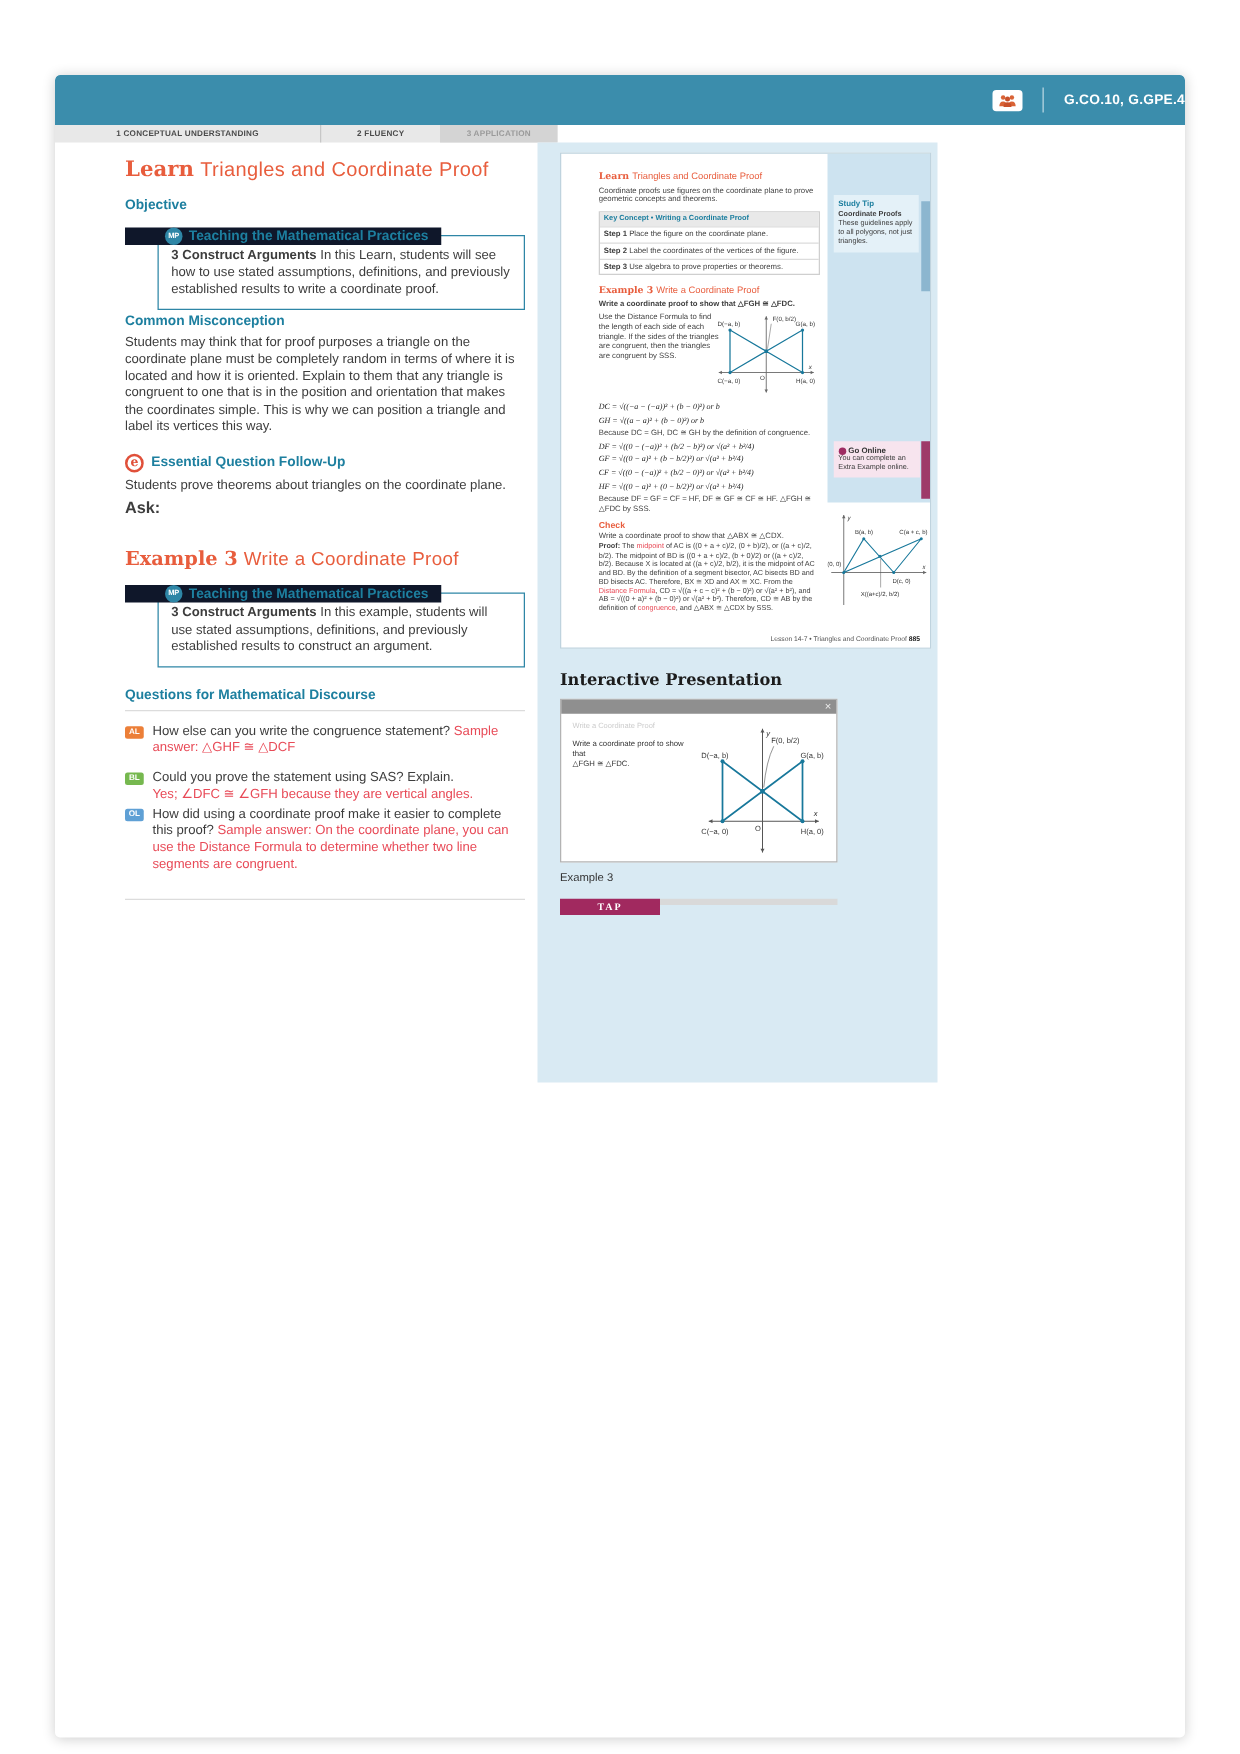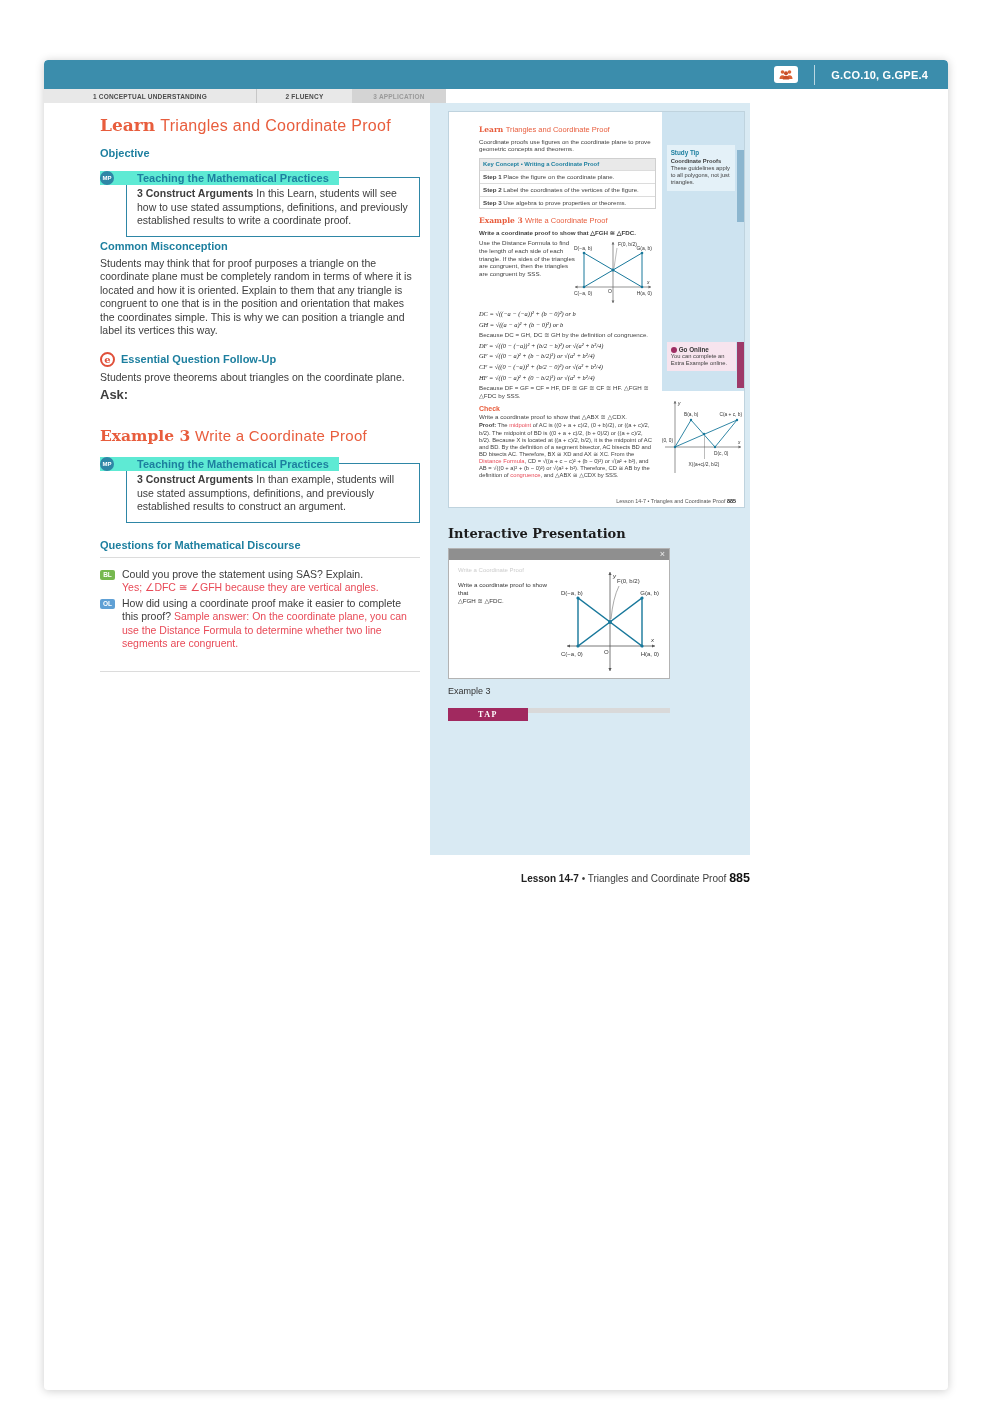--- a/index.html
+++ b/index.html
@@ -2,22 +2,22 @@
 <html><head>
 <meta charset="utf-8">
 <style>
   * { margin:0; padding:0; box-sizing:border-box; }
   html,body { background:#ffffff; }
   body { width:992px; height:1403px; position:relative; font-family:"Liberation Sans", sans-serif; color:#3d3d3d; }
   .card { position:absolute; left:44px; top:60px; width:904px; height:1330px; background:#fff;
           box-shadow:0 1px 10px rgba(0,0,0,.20); border-radius:4px; overflow:hidden; }
 
   
-  .topbar { height:29px; background:#3b8dac; display:flex; align-items:center; justify-content:flex-end;
-            gap:16px; padding-right:20px; border-radius:4px 4px 0 0; }
+  .topbar { height:40px; background:#3b8dac; display:flex; align-items:center; justify-content:flex-end;
+            gap:16px; border-radius:4px 4px 0 0; }
   .people-chip { width:24px; height:17px; background:#fff; border-radius:3px; display:flex; align-items:center; justify-content:center; }
   .topbar .divider { width:1px; height:20px; background:rgba(255,255,255,.65); }
   .standards { color:#fff; font-weight:bold; font-size:11px; letter-spacing:.2px; }
 
   
   .tabrow { display:flex; height:14px; }
   .tabstrip { display:flex; width:402px; height:14px; background:#e8e8e8; font-size:6.5px; font-weight:bold; color:#4b4b4b; }
   .tab { display:flex; align-items:center; justify-content:center; letter-spacing:.2px; }
   .tab1 { width:213px; border-right:1px solid #c7c7c7; }
   .tab2 { width:95px; }
@@ -29,22 +29,22 @@
   .left-col { width:386px; padding:8px 10px 0 56px; }
   .h-learn { font-family:"DejaVu Serif", serif; color:#e85d3d; font-size:16px; margin-top:4px; }
   .h-learn .lead { font-weight:bold; font-size:17px; }
   .h-learn .rest { font-family:"Liberation Sans", sans-serif; font-weight:normal; letter-spacing:.3px; }
   .h-teal { color:#1d7f9f; font-weight:bold; font-size:11px; margin-top:12px; }
   .body-text { font-size:10.5px; line-height:13.5px; margin-top:5px; color:#3d3d3d; }
   .bold { font-weight:bold; }
   .red { color:#e84a57; }
 
   .mp-block { position:relative; margin-top:18px; }
-  .mp-title { position:absolute; top:-6px; left:0; z-index:2; background:#5eead4; display:flex; align-items:center;
-              gap:23px; padding-right:10px; }
+  .mp-title { position:absolute; top:-6px; left:0; z-index:2; background:#0f172a; display:flex; align-items:center;
+              gap:5px; padding-right:10px;padding-left:32px; }
   .mp-icon { width:14px; height:14px; border-radius:50%; background:#2e86a6; color:#fff; font-size:6px; font-weight:bold;
              display:flex; align-items:center; justify-content:center; }
   .mp-title-text { color:#1d7f9f; font-weight:bold; font-size:11px; }
   .mp-box { margin-left:26px; border:1.5px solid #2e86a6; padding:9px 10px 8px 10px; font-size:10.5px; line-height:13.5px; }
 
   .eq-head { display:flex; align-items:center; gap:6px; margin-top:14px; }
   .e-icon { width:15px; height:15px; border-radius:50%; border:2px solid #e0503a; color:#e0503a; font-weight:bold;
             font-size:10px; display:flex; align-items:center; justify-content:center; font-family:"DejaVu Serif", serif; }
   .ask-label { font-weight:bold; font-size:13px; margin-top:3px; }
   .ask-item { margin:3px 0 0 14px; font-size:10.5px; line-height:13.5px; }
@@ -189,26 +189,33 @@
         <span class="rest">Write a Coordinate Proof</span>
       </div>
 
       <div class="mp-block">
         <div class="mp-title">
           <span class="mp-icon">MP</span>
           <span class="mp-title-text">Teaching the Mathematical Practices</span>
         </div>
         <div class="mp-box">
           <span class="bold">3 Construct Arguments</span>
-          <span>In than example, students will use stated assumptions, definitions, and previously established results to construct an argument.</span>
+          <span>In this example, students will use stated assumptions, definitions, and previously established results to construct an argument.</span>
         </div>
       </div>
 
       <div class="disc-head">Questions for Mathematical Discourse</div>
       <div class="disc-list">
+        <div class="disc-item">
+          <span class="badge badge-AL">AL</span>
+          <span class="disc-text">
+            <span>How else can you write the congruence statement?</span>
+            <span class="red">Sample answer: △GHF ≅ △DCF</span>
+          </span>
+        </div>
         <div class="disc-item" style="margin-bottom:2px;">
           <span class="badge badge-BL">BL</span>
           <span class="disc-text">
             <span>Could you prove the statement using SAS? Explain.</span><br>
             <span class="red">Yes; ∠DFC ≅ ∠GFH because they are vertical angles.</span>
           </span>
         </div>
         <div class="disc-item">
           <span class="badge badge-OL">OL</span>
           <span class="disc-text">
@@ -406,20 +413,14 @@
 
       <div class="ip-caption">Example 3</div>
 
       <div class="tap-bar">
         <div class="tap-tab">TAP</div>
         <div class="tap-rail"></div>
       </div>
     </div>
   </div>
 
-  <div class="page-footer">
-    <span class="lesson">Lesson 14-7</span>
-    <span>•</span>
-    <span>Triangles and Coordinate Proof</span>
-    <span class="pg">885</span>
-  </div>
 
 </div>
 
 </body></html>

